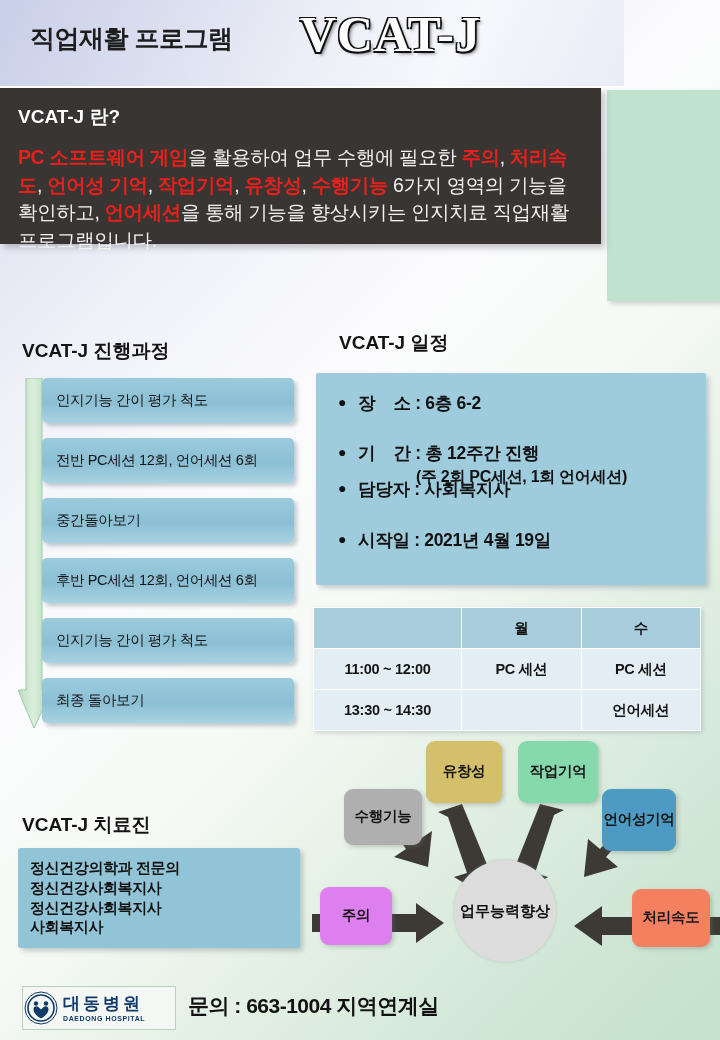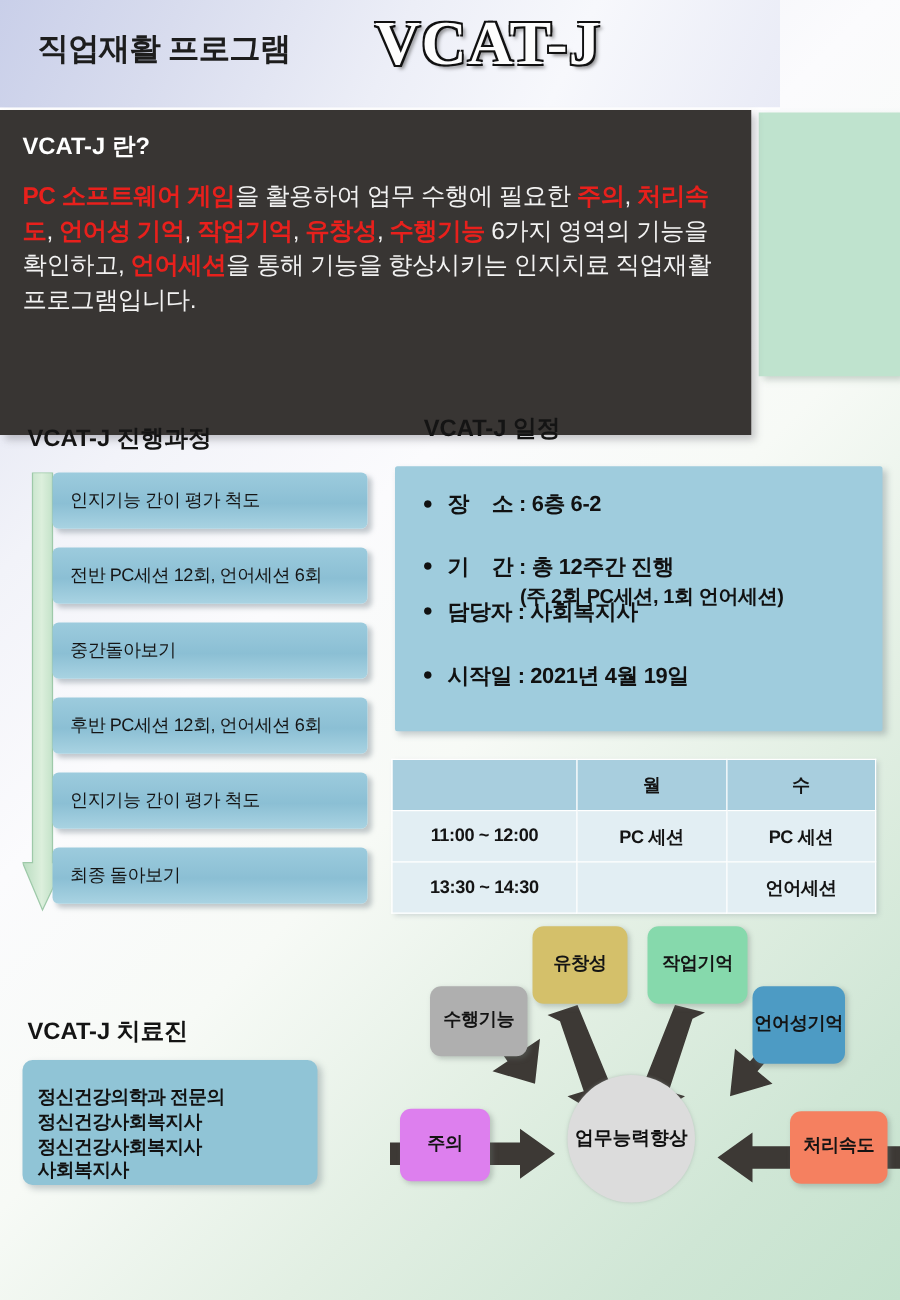--- a/index.html
+++ b/index.html
@@ -35,21 +35,21 @@
   }
 
   
   #green-panel{
     position:absolute;left:607px;top:90px;width:113px;height:211px;
     background:#bfe3ce;box-shadow:3px 3px 5px rgba(120,140,130,.35);
   }
 
   
   #intro{
-    position:absolute;left:0px;top:88px;width:601px;height:260px;
+    position:absolute;left:0px;top:88px;width:601px;height:156px;
     background:#383533;box-shadow:4px 4px 6px rgba(100,100,110,.35);
   }
   #intro-title{
     position:absolute;left:18px;top:16px;
     font-size:19px;font-weight:bold;color:#ffffff;
   }
   #intro-body{
     position:absolute;left:18px;top:56px;width:566px;
     font-size:19.5px;line-height:1.42;color:#f2f2f2;letter-spacing:-0.4px;
   }
@@ -103,24 +103,24 @@
   #timetable th,#timetable td{
     border:1px solid #ffffff;height:38px;text-align:center;
     font-size:14.5px;font-weight:bold;color:#141414;letter-spacing:-0.3px;
   }
   #timetable thead th{background:#a8ceDE;}
   #timetable tbody td{background:#e2eef3;}
   #timetable .c0{width:145px;}
 
   
   #team-box{
-    position:absolute;left:18px;top:848px;width:236px;height:100px;
-    background:#90c4d6;border-radius:8px;
+    position:absolute;left:18px;top:848px;width:282px;height:100px;
+    background:#90c4d6;border-radius:3px;
     box-shadow:3px 3px 5px rgba(110,125,135,.38);
-    padding:20px 0 0 12px;box-sizing:border-box;
+    padding:10px 0 0 12px;box-sizing:border-box;
   }
   .team-line{
     font-size:15px;font-weight:bold;color:#121212;line-height:1.32;letter-spacing:-0.4px;
   }
 
   
   #diagram{position:absolute;left:312px;top:727px;width:408px;height:250px;}
   .dnode{
     position:absolute;border-radius:9px;
     display:flex;align-items:center;justify-content:center;
@@ -264,14 +264,30 @@
         <div>기억</div>
       </div>
       <div class="dnode" style="left: 8px; top: 160px; width: 72px; height: 58px; background: rgb(221, 127, 238);">
         <div>주의</div>
       </div>
       <div class="dnode" style="left: 320px; top: 162px; width: 78px; height: 58px; background: rgb(245, 128, 96);">
         <div>처리속도</div>
       </div>
     </div>
 
+  <div id="footer">
+    <div id="logo">
+      <svg width="36" height="36" viewBox="0 0 36 36">
+        <circle cx="18" cy="18" r="16" fill="none" stroke="#123a6b" stroke-width="1"></circle>
+        <circle cx="18" cy="18" r="13" fill="none" stroke="#123a6b" stroke-width="1.6"></circle>
+        <circle cx="13" cy="13.5" r="2.2" fill="#123a6b"></circle>
+        <circle cx="23" cy="13.5" r="2.2" fill="#123a6b"></circle>
+        <path d="M10.5,19 C10.5,25 18,28.5 18,28.5 C18,28.5 25.5,25 25.5,19 C25.5,16.3 22.3,15.4 20.4,17.2 L18,19.6 L15.6,17.2 C13.7,15.4 10.5,16.3 10.5,19 Z" fill="#123a6b"></path>
+      </svg>
+      <div id="logo-text">
+        <div id="logo-ko">대동병원</div>
+        <div id="logo-en">DAEDONG HOSPITAL</div>
+      </div>
+    </div>
+    <div id="contact">문의 : 663-1004 지역연계실</div>
+  </div>
 
 </div>
 
 </body></html>

